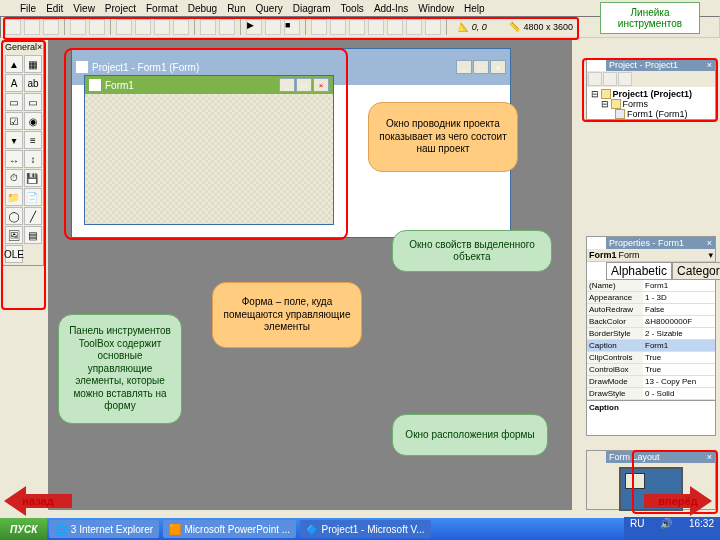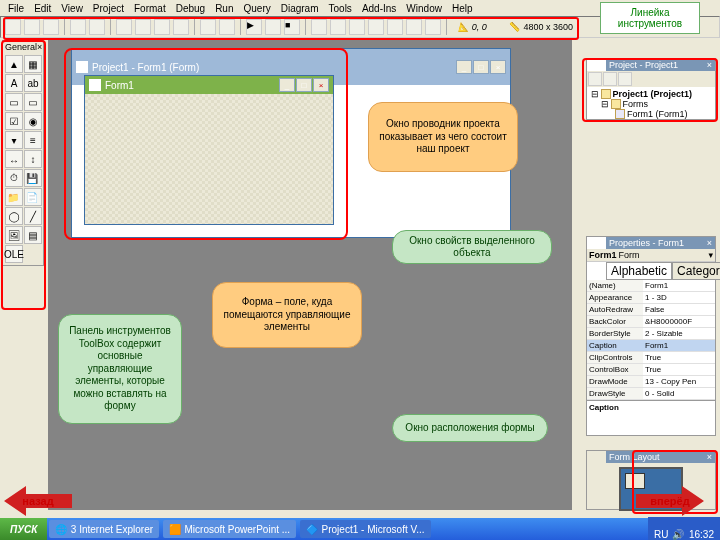--- a/index.html
+++ b/index.html
@@ -1,19 +1,19 @@
 <!DOCTYPE html>
 <html><head>
 <meta charset="utf-8">
 <style>
   * { box-sizing: border-box; margin: 0; padding: 0; font-family: Arial, sans-serif; }
   body { width: 720px; height: 540px; background: #ece9d8; overflow: hidden; position: relative; font-size: 10px; }
 
   
-  .menubar { display: flex; gap: 2px; padding: 1px 4px; background: #ece9d8; font-size: 10px; height: 16px; align-items: center; }
+  .menubar { display: flex; gap: 2px; padding: 1px 16px; background: #ece9d8; font-size: 10px; height: 16px; align-items: center; }
   .menubar span { padding: 0 4px; cursor: default; }
 
   
   .redbox { position: absolute; border: 2px solid #ff0000; pointer-events: none; z-index: 50; }
 
   
   .toolbar-area { height: 22px; background: #ece9d8; border: 1px inset #ccc; display: flex; align-items: center; gap: 3px; padding: 0 4px; font-size: 9px; overflow: hidden; }
   .tool-icon { width: 16px; height: 16px; background: #f0f0e8; border: 1px solid #ccc; }
   .tool-sep { width: 1px; height: 16px; background: #aaa; margin: 0 2px; }
 
@@ -58,38 +58,38 @@
   .props-grid .sel { background:#c0d5f0; }
   .caption-box { border-top:1px solid #999; padding:2px; font-size:8px; }
 
   
   .formprev { right: 4px; top: 450px; width: 130px; height: 60px; background:#ece9d8;}
   .formprev-body { padding:4px; display:flex; justify-content:center; }
   .monitor { width: 64px; height: 44px; border:2px solid #555; background:#3a6ea5; position:relative; }
   .monitor-form { position:absolute; left:4px; top:4px; width:20px; height:16px; background:#ece9d8; border:1px solid #333; }
 
   
-  .callout { position: absolute; border-radius: 14px; padding: 13px 8px; text-align: center; font-size: 10px; display:flex; align-items:center; justify-content:center; line-height:1.25; z-index:60; }
+  .callout { position: absolute; border-radius: 14px; padding: 20px 8px; text-align: center; font-size: 10px; display:flex; align-items:center; justify-content:center; line-height:1.25; z-index:60; }
   .callout.orange { background:#ffcc80; border:1px solid #e0a050; color:#000; }
   .callout.green2 { background:#c5e6c5; border:1px solid #6ab06a; color:#004000; }
 
   
   .arrow { position:absolute; width:68px; height:34px; z-index:70; display:flex; align-items:center; justify-content:center; color:#cc0000; font-size:11px; font-weight:bold; }
   .arrow.left { left:4px; bottom:22px; }
-  .arrow.right { right:16px; bottom:22px; }
+  .arrow.right { right:8px; bottom:22px; }
   .arrow svg { position:absolute; left:0; top:0; }
 
   
   .greenlabel { position:absolute; right:20px; top:2px; width:100px; height:32px; border:1px solid #6ab06a; background:#fff; border-radius:0; color:#008000; font-size:10px; display:flex; align-items:center; justify-content:center; text-align:center; z-index:55; }
 
   
   .taskbar { position:absolute; left:0; bottom:0; width:100%; height:22px; background: linear-gradient(#3e8df0, #245edb); display:flex; align-items:center; font-size:10px; color:#fff; z-index:80; }
   .startbtn { background: linear-gradient(#5eb948, #3a8a2a); height:100%; padding:0 10px; display:flex; align-items:center; font-weight:bold; font-style:italic; }
   .task-item { background:#5a8fe0; height:18px; margin:0 2px; padding:0 6px; display:flex; align-items:center; border-radius:2px; gap:3px;}
-  .tray { margin-left:auto; background:#2a5cc8; height:100%; padding:12px 6px; display:flex; align-items:flex-start; gap:4px; }
+  .tray { margin-left:auto; background:#2a5cc8; height:100%; padding:12px 6px; display:flex; align-items:flex-end; gap:16px; }
 </style>
 </head>
 <body>
 
 <div class="menubar">
   <span>File</span>
   <span>Edit</span>
   <span>View</span>
   <span>Project</span>
   <span>Format</span>

